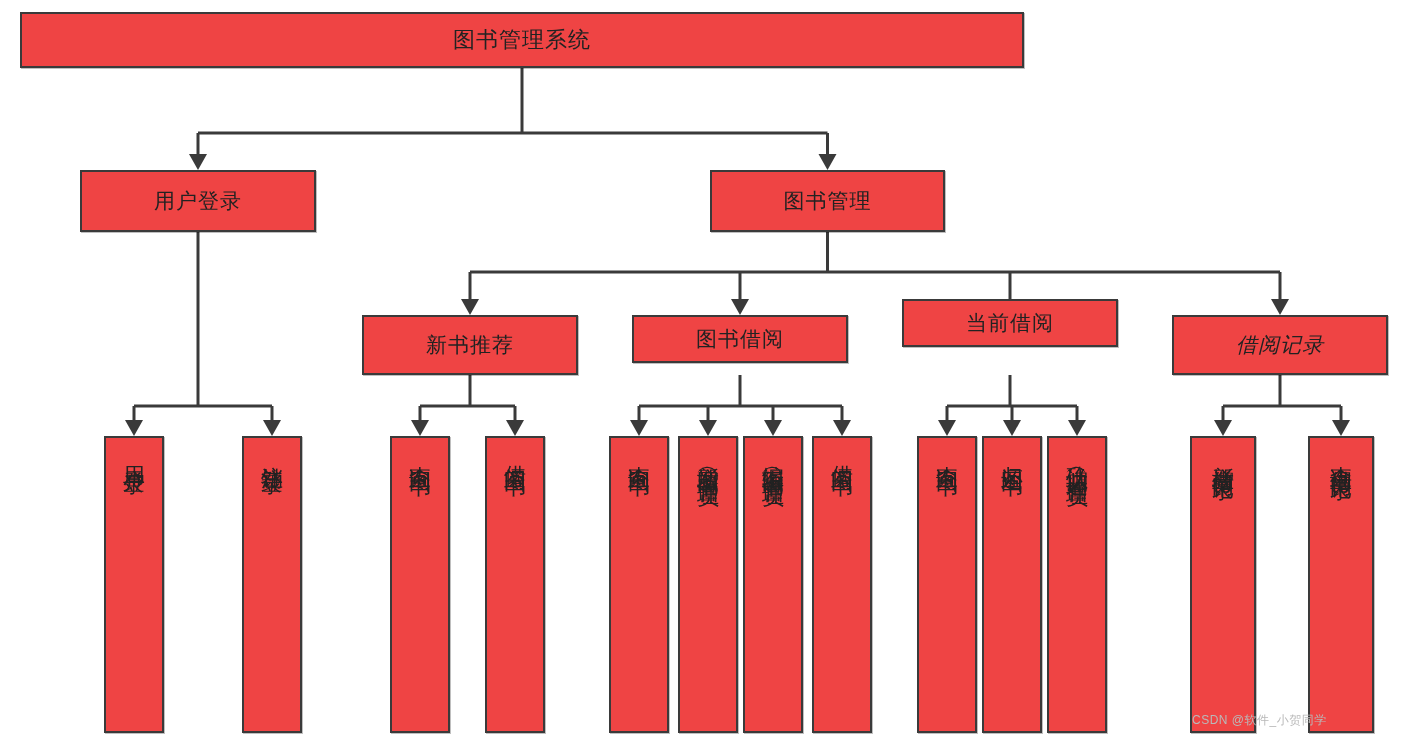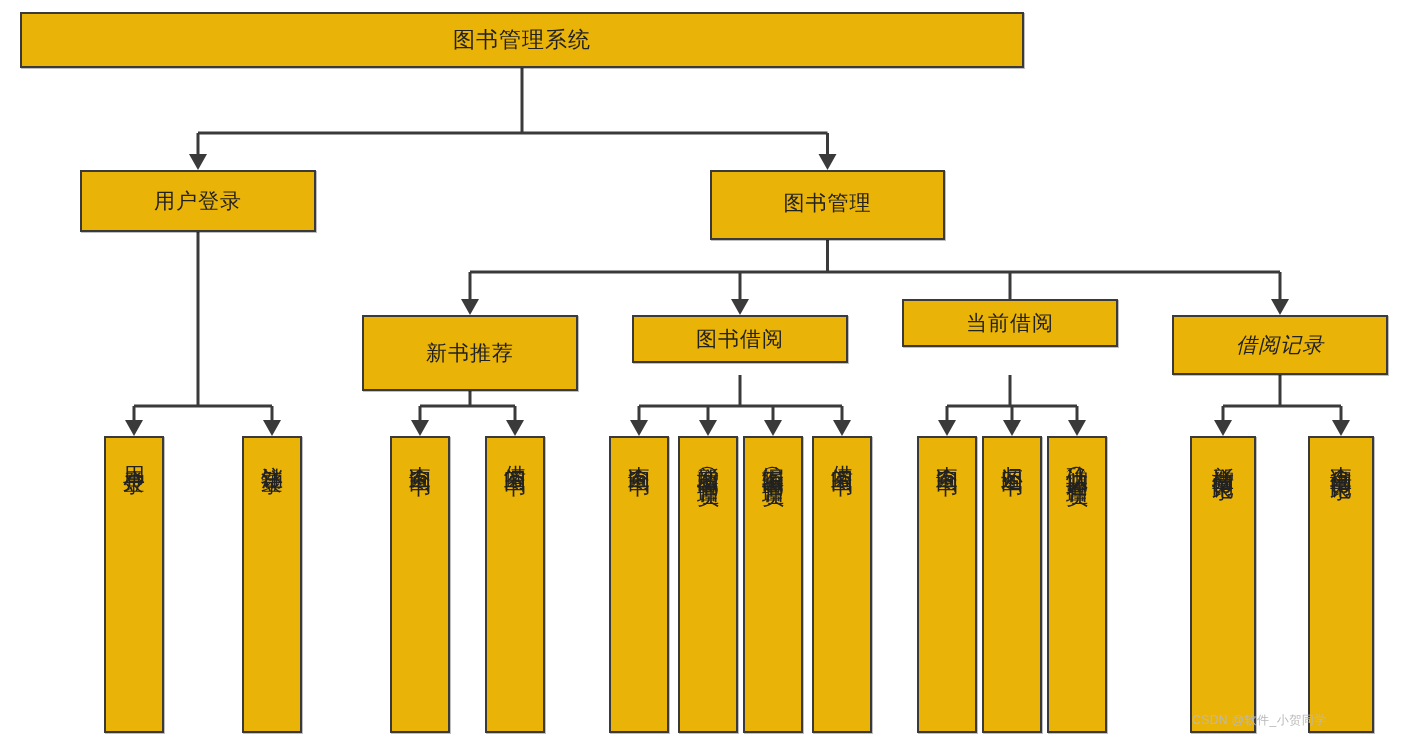--- a/index.html
+++ b/index.html
@@ -5,21 +5,21 @@
   html,body{margin:0;padding:0;background:#ffffff;}
   body{
     font-family:"Liberation Sans","DejaVu Sans",sans-serif;
     width:1405px;height:747px;overflow:hidden;
   }
   #diagram-root{position:relative;width:1405px;height:747px;background:#ffffff;}
   svg#edges{position:absolute;left:0;top:0;width:1405px;height:747px;}
   .node{
     position:absolute;
     box-sizing:border-box;
-    background:#eab308;
+    background:#ef4444;
     border:2px solid #eab308;
     display:flex;
     align-items:center;
     justify-content:center;
     box-shadow:1px 1px 0 rgba(0,0,0,.25);
     text-align:center;
   }
   .node .label{
     color:#222222;
     font-size:21px;
@@ -104,24 +104,24 @@
       <line x1="1341" y1="406" x2="1341" y2="422" stroke="#3a3a3a" stroke-width="3"></line>
       <polygon points="1332,420 1350,420 1341,436" fill="#3a3a3a"></polygon>
     </svg>
   <div id="nodes">
       <div class="node horizontal root" style="left: 20px; top: 12px; width: 1004px; height: 56px; border-color: rgb(58, 58, 58);">
         <span class="label" style="color: rgb(34, 34, 34);">图书管理系统</span>
       </div>
       <div class="node horizontal" style="left: 80px; top: 170px; width: 236px; height: 62px; border-color: rgb(58, 58, 58);">
         <span class="label" style="color: rgb(34, 34, 34);">用户登录</span>
       </div>
-      <div class="node horizontal" style="left: 710px; top: 170px; width: 235px; height: 70px; border-color: rgb(58, 58, 58); font-family: Liberation Mono, monospace;">
+      <div class="node horizontal" style="left: 710px; top: 170px; width: 235px; height: 62px; border-color: rgb(58, 58, 58);">
         <span class="label" style="color: rgb(34, 34, 34);">图书管理</span>
       </div>
-      <div class="node horizontal" style="left: 362px; top: 315px; width: 216px; height: 76px; border-color: rgb(58, 58, 58);">
+      <div class="node horizontal" style="left: 362px; top: 315px; width: 216px; height: 60px; border-color: rgb(58, 58, 58);">
         <span class="label" style="color: rgb(34, 34, 34);">新书推荐</span>
       </div>
       <div class="node horizontal" style="left: 632px; top: 315px; width: 216px; height: 48px; border-color: rgb(58, 58, 58);">
         <span class="label" style="color: rgb(34, 34, 34);">图书借阅</span>
       </div>
       <div class="node horizontal" style="left: 902px; top: 299px; width: 216px; height: 48px; border-color: rgb(58, 58, 58);">
         <span class="label" style="color: rgb(34, 34, 34);">当前借阅</span>
       </div>
       <div class="node horizontal" style="left: 1172px; top: 315px; width: 216px; height: 60px; border-color: rgb(58, 58, 58);">
         <span class="label" style="color: rgb(34, 34, 34); font-style: italic;">借阅记录</span>

